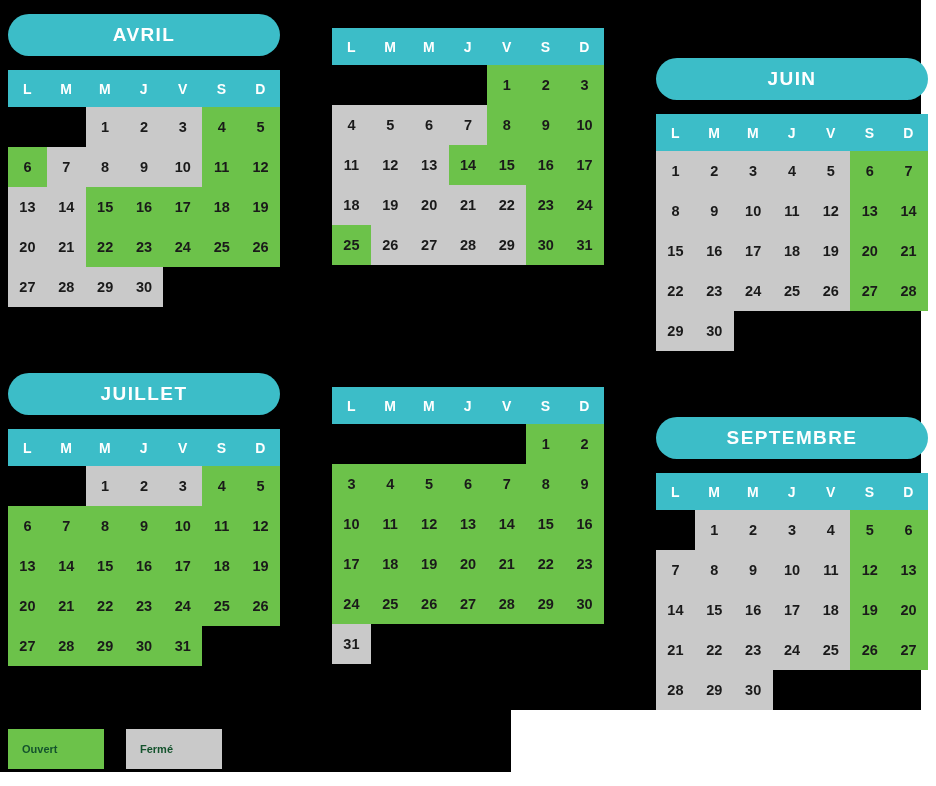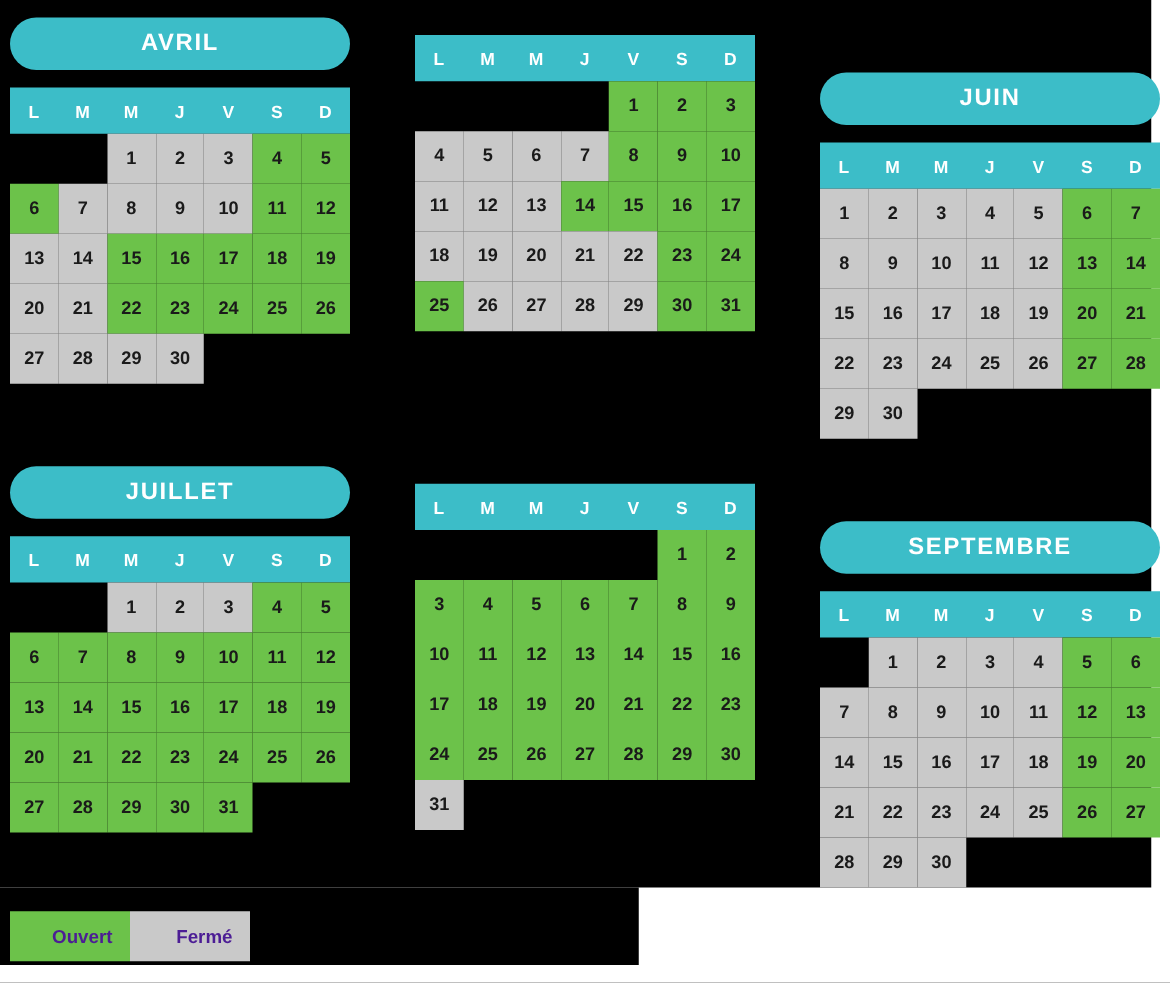--- a/index.html
+++ b/index.html
@@ -96,30 +96,30 @@
     position: absolute;
     left: 8px;
     top: 729px;
     display: flex;
     align-items: center;
   }
   .legend-item {
     height: 40px;
     display: flex;
     align-items: center;
-    justify-content: flex-end;
-    font-size: 15px;
+    justify-content: flex-start;
+    font-size: 11px;
     font-weight: bold;
-    color: #4c1d95;
+    color: #14532d;
     box-sizing: border-box;
     padding: 0 14px;
     min-width: 96px;
   }
   .legend-item.open   { background: #6cc24a; }
-  .legend-item.closed { background: #c9c9c9; }
+  .legend-item.closed { background: #c9c9c9; margin-left: 22px; }
 </style>
 </head>
 <body>
 
 <div id="backdrop-main"></div>
 <div id="backdrop-legend"></div>
 
 <div id="calendar-board">
     <div class="month-block col-0 row-0">
       <div class="month-title">AVRIL</div>

